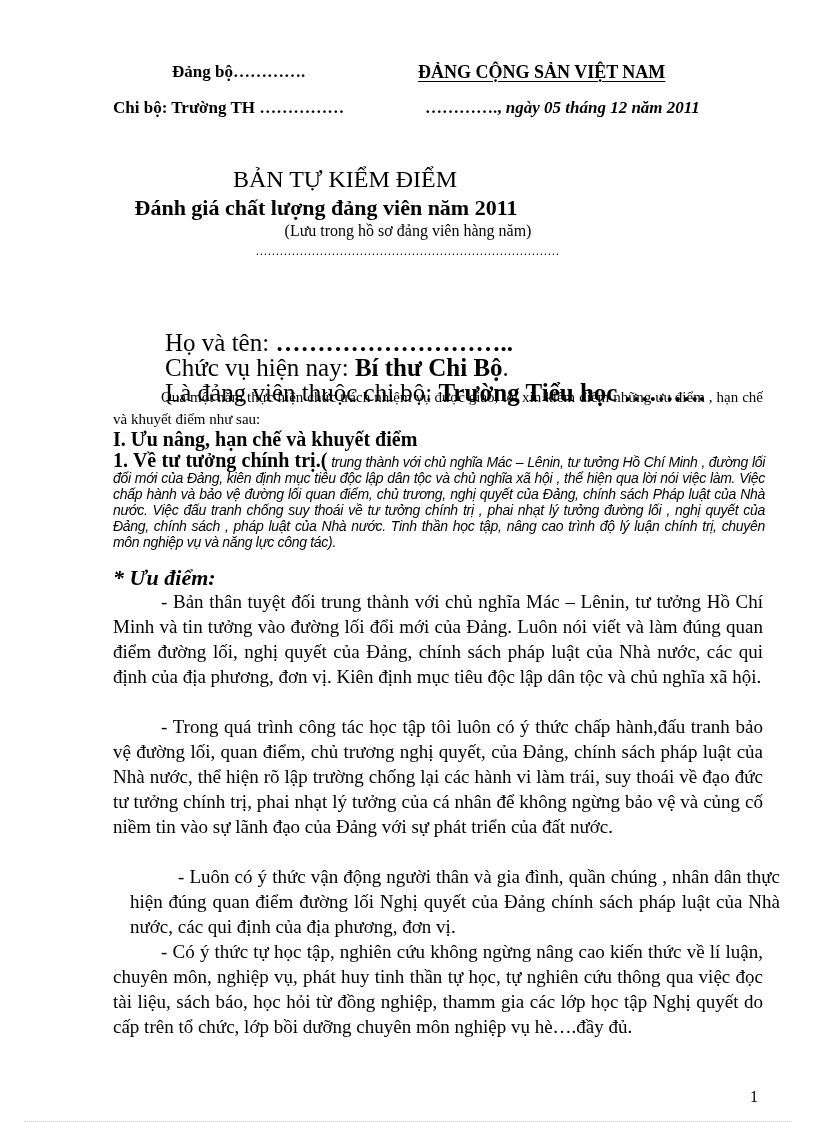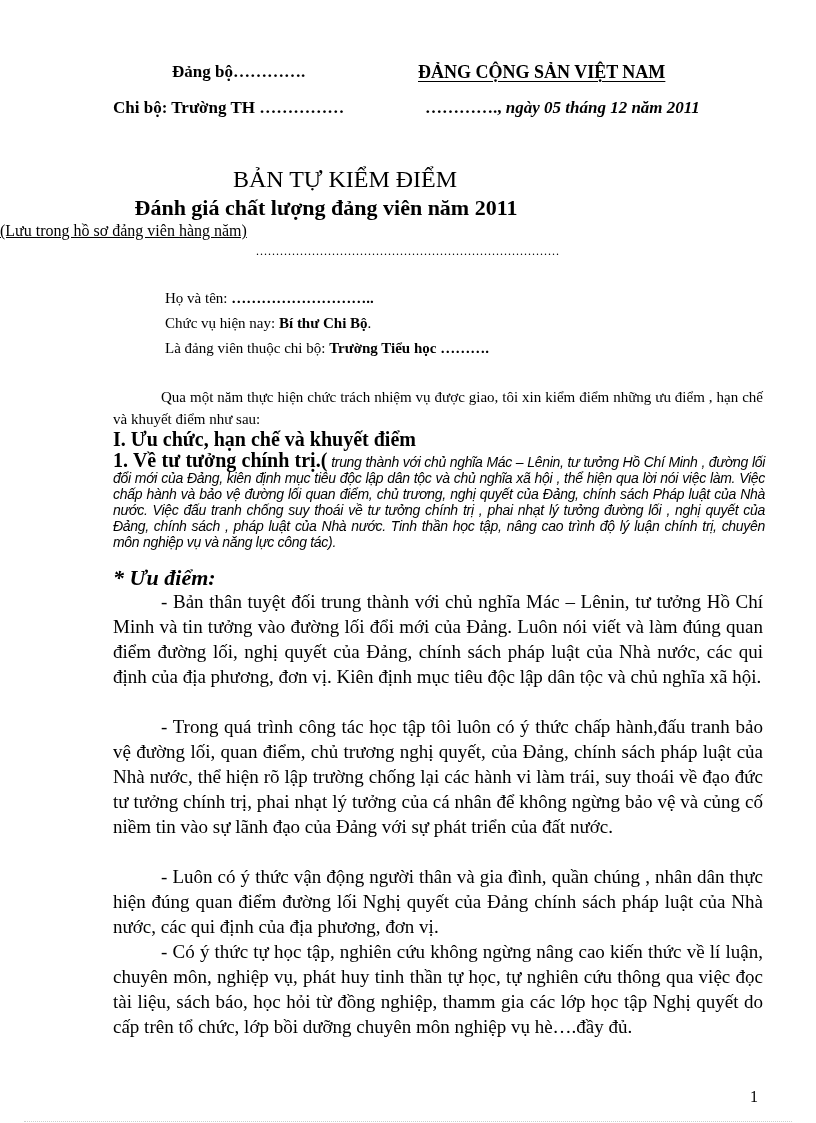--- a/index.html
+++ b/index.html
@@ -4,23 +4,23 @@
 <style>
   html, body { margin: 0; padding: 0; background: #ffffff; }
   body { width: 816px; height: 1123px; position: relative; overflow: hidden;
          font-family: "Liberation Serif", serif; color: #000; }
   .abs { position: absolute; white-space: nowrap; }
   .hdr { font-weight: bold; font-size: 17px; }
   .hdr-right { text-decoration: underline; text-underline-offset: 3px; }
   .hdr-italic { font-style: italic; }
   .title { font-size: 24px; text-align: center; left: 0; width: 690px; }
   .subtitle { font-size: 22px; font-weight: bold; text-align: center; left: 0; width: 652px; }
-  .note { font-size: 16px; text-align: left; left: 0; width: 816px; text-decoration: underline; }
+  .note { font-size: 16px; text-align: center; left: 0; width: 816px; }
   .dotsline { font-size: 12px; text-align: center; left: 0; width: 816px; letter-spacing: 1px; }
-  .info { font-size: 15px; }
+  .info { font-size: 25px; margin-top: 39px; }
   .info b { font-weight: bold; }
   .para { position: absolute; left: 113px; width: 650px; font-size: 15px; line-height: 22px;
           text-align: justify; text-indent: 48px; }
   .sec-h { font-size: 20px; font-weight: bold; }
   .sub-h { font-size: 20px; font-weight: bold; }
   .sub-note { font-style: italic; font-size: 14px; font-family: Liberation Sans, sans-serif; font-weight: normal; letter-spacing: -0.3px; }
   .note-block { position: absolute; left: 113px; width: 652px; text-align: justify; line-height: 16px; }
   .pros-h { font-size: 22px; font-weight: bold; font-style: italic; }
   .body-p { position: absolute; left: 113px; width: 650px; font-size: 19px; line-height: 25px;
             text-align: justify; text-indent: 48px; }
@@ -47,27 +47,27 @@
 </div>
 <div class="abs info" style="left:165px; top:315px;">
   <span>Chức vụ hiện nay:  </span><b>Bí thư Chi Bộ</b><span>.</span>
 </div>
 <div class="abs info" style="left:165px; top:340px;">
   <span>Là đảng viên thuộc chi bộ: </span><b>Trường Tiểu học ……….</b>
 </div>
 
 <div class="para" style="top:386px;">Qua một năm thực hiện chức trách nhiệm vụ được giao, tôi xin kiểm điểm những ưu điểm , hạn chế và khuyết điểm như sau:</div>
 
-<div class="abs sec-h" style="left:113px; top:428px;">I. Ưu chức, hạn chế và khuyết  điểm</div>
+<div class="abs sec-h" style="left:113px; top:428px;">I. Ưu nâng, hạn chế và khuyết  điểm</div>
 
 <div class="note-block" style="top:452px;">
   <span class="sub-h">1. Về tư tưởng chính trị.(</span><span class="sub-note"> trung thành với chủ nghĩa Mác – Lênin, tư tưởng Hồ Chí Minh , đường lối đổi mới của Đảng, kiên định mục tiêu độc lập dân tộc và chủ nghĩa xã hội , thể hiện qua lời nói việc làm. Việc chấp hành và bảo vệ đường lối quan điểm, chủ trương, nghị quyết của Đảng, chính sách Pháp luật của Nhà nước. Việc đấu tranh chống suy thoái về tư tưởng chính trị , phai nhạt lý tưởng đường lối , nghị quyết của Đảng, chính sách , pháp luật của Nhà nước. Tinh thần học tập, nâng cao trình độ lý luận chính trị, chuyên môn nghiệp vụ và năng lực công tác).</span>
 </div>
 
 <div class="abs pros-h" style="left:113px; top:565px;">* Ưu điểm:</div>
 
 <div class="body-p" style="top:589px;">- Bản thân tuyệt đối trung thành với chủ nghĩa Mác – Lênin, tư tưởng Hồ Chí Minh và tin tưởng vào đường lối đổi mới của Đảng. Luôn nói viết và làm đúng quan điểm đường lối, nghị quyết của Đảng, chính sách pháp luật của Nhà nước, các qui định của địa phương, đơn vị. Kiên định mục tiêu độc lập dân tộc và chủ nghĩa xã hội.</div>
 <div class="body-p" style="top:714px;">- Trong quá trình công tác học tập tôi luôn có ý thức chấp hành,đấu tranh bảo vệ đường lối, quan điểm, chủ trương nghị quyết, của Đảng, chính sách pháp luật của Nhà nước, thể hiện rõ lập trường chống lại các hành vi làm trái, suy thoái về đạo đức tư tưởng chính trị, phai nhạt lý tưởng của cá nhân để không ngừng bảo vệ và củng cố niềm tin vào sự lãnh đạo của Đảng với sự phát triển của đất nước.</div>
-<div class="body-p" style="top:864px;">- Luôn có ý thức vận động người thân và gia đình, quần chúng , nhân dân thực hiện đúng quan điểm đường lối Nghị quyết của Đảng chính sách pháp luật của Nhà nước, các qui định của địa phương, đơn vị.</div>
+<div class="body-p" style="top:864px;margin-left:17px;">- Luôn có ý thức vận động người thân và gia đình, quần chúng , nhân dân thực hiện đúng quan điểm đường lối Nghị quyết của Đảng chính sách pháp luật của Nhà nước, các qui định của địa phương, đơn vị.</div>
 <div class="body-p" style="top:939px;">- Có ý thức tự học tập, nghiên cứu không ngừng nâng cao kiến thức về lí luận, chuyên môn, nghiệp vụ, phát huy tinh thần tự học, tự nghiên cứu thông qua việc đọc tài liệu, sách báo, học hỏi từ đồng nghiệp, thamm gia các lớp học tập Nghị quyết do cấp trên tổ chức, lớp bồi dưỡng chuyên môn nghiệp vụ hè….đầy đủ.</div>
 
 <div class="abs pagenum" style="left:750px; top:1088px;">1</div>
 <div class="page-border"></div>
 
 </body></html>

